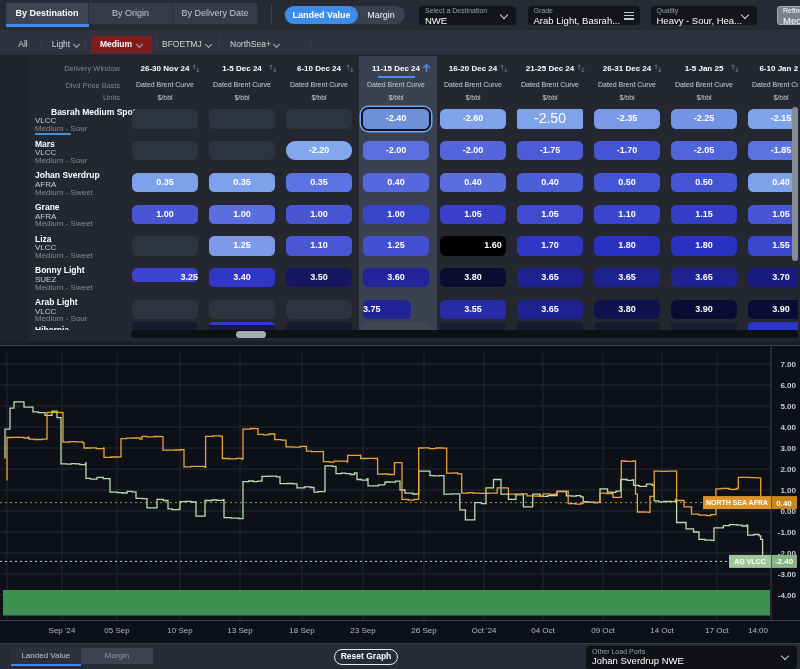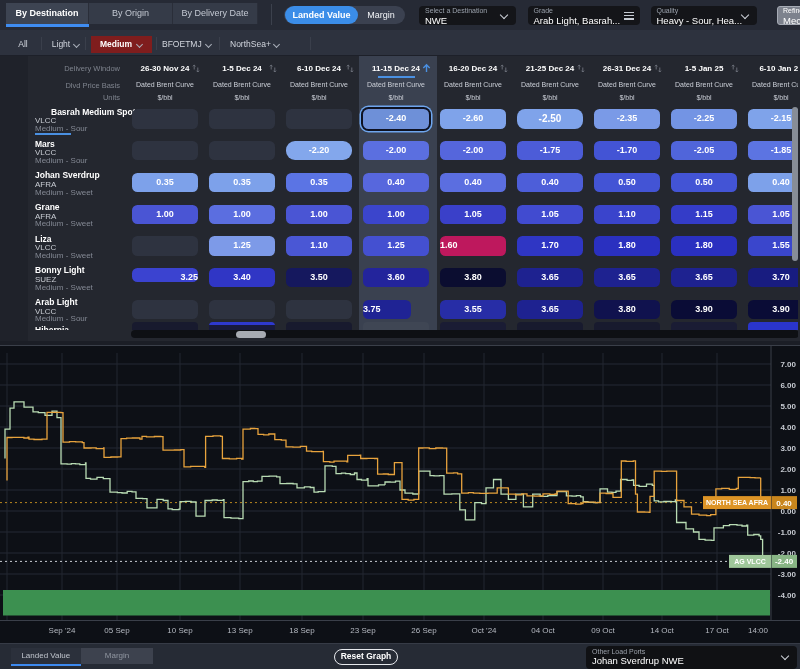--- a/index.html
+++ b/index.html
@@ -133,21 +133,21 @@
 <div class="abs" style="left:742.5px;top:37.5px;width:77px;text-align:center;color:#ccd0d8;font-size:7px;">$/bbl</div>
 <div class="abs" style="left:51px;top:50.900000000000006px;color:#fff;font-weight:700;font-size:8.5px;">Basrah Medium Spot</div>
 <div class="abs" style="left:35px;top:60.400000000000006px;color:#c9cdd4;font-size:8px;">VLCC</div>
 <div class="abs" style="left:35px;top:68.2px;font-size:8px;color:#848994;">Medium - Sour</div>
 <div class="abs" style="left:35px;top:77.4px;width:36px;height:2px;background:#4a90e2;"></div>
 <div class="abs" style="left:132.0px;top:53.400000000000006px;width:66.0px;height:19.4px;background:#2e3340;border-radius:5.5px;"></div>
 <div class="abs" style="left:209.0px;top:53.400000000000006px;width:66.0px;height:19.4px;background:#2e3340;border-radius:5.5px;"></div>
 <div class="abs" style="left:286.0px;top:53.400000000000006px;width:66.0px;height:19.4px;background:#2e3340;border-radius:5.5px;"></div>
 <div class="abs" style="left:363.0px;top:53.400000000000006px;width:66.0px;height:19.4px;background:#6e90d8;border-radius:5.5px;color:#fff;font-weight:700;font-size:9px;line-height:19.4px;text-align:center;box-shadow:0 0 0 2px #0e1222,0 0 0 3.5px #6fa6ee;">-2.40</div>
 <div class="abs" style="left:440.0px;top:53.400000000000006px;width:66.0px;height:19.4px;background:#7fa3ea;border-radius:5.5px;color:#fff;font-weight:700;font-size:9px;line-height:19.4px;text-align:center;">-2.60</div>
-<div class="abs" style="left:517.0px;top:53.400000000000006px;width:66.0px;height:19.4px;background:#7fa3ea;border-radius:8px;color:#fff;font-weight:700;font-size:10px;line-height:19.4px;text-align:center;">-2.50</div>
+<div class="abs" style="left:517.0px;top:53.400000000000006px;width:66.0px;height:19.4px;background:#7fa3ea;border-radius:2px;color:#fff;font-weight:400;font-size:14px;line-height:19.4px;text-align:center;">-2.50</div>
 <div class="abs" style="left:594.0px;top:53.400000000000006px;width:66.0px;height:19.4px;background:#7a9ae7;border-radius:5.5px;color:#fff;font-weight:700;font-size:9px;line-height:19.4px;text-align:center;">-2.35</div>
 <div class="abs" style="left:671.0px;top:53.400000000000006px;width:66.0px;height:19.4px;background:#7394e4;border-radius:5.5px;color:#fff;font-weight:700;font-size:9px;line-height:19.4px;text-align:center;">-2.25</div>
 <div class="abs" style="left:748.0px;top:53.400000000000006px;width:66.0px;height:19.4px;background:#7fa3ea;border-radius:5.5px;color:#fff;font-weight:700;font-size:9px;line-height:19.4px;text-align:center;">-2.15</div>
 <div class="abs" style="left:35px;top:82.6px;color:#fff;font-weight:700;font-size:8.5px;">Mars</div>
 <div class="abs" style="left:35px;top:92.1px;color:#c9cdd4;font-size:8px;">VLCC</div>
 <div class="abs" style="left:35px;top:99.89999999999999px;font-size:8px;color:#848994;">Medium - Sour</div>
 <div class="abs" style="left:132.0px;top:85.1px;width:66.0px;height:19.4px;background:#2e3340;border-radius:5.5px;"></div>
 <div class="abs" style="left:209.0px;top:85.1px;width:66.0px;height:19.4px;background:#2e3340;border-radius:5.5px;"></div>
 <div class="abs" style="left:286.0px;top:85.1px;width:66.0px;height:19.4px;background:#83a7ec;border-radius:9px;color:#fff;font-weight:700;font-size:9px;line-height:19.4px;text-align:center;">-2.20</div>
 <div class="abs" style="left:363.0px;top:85.1px;width:66.0px;height:19.4px;background:#5b6fe0;border-radius:5.5px;color:#fff;font-weight:700;font-size:9px;line-height:19.4px;text-align:center;">-2.00</div>
@@ -180,21 +180,21 @@
 <div class="abs" style="left:594.0px;top:148.5px;width:66.0px;height:19.4px;background:#3a44cc;border-radius:5.5px;color:#fff;font-weight:700;font-size:9px;line-height:19.4px;text-align:center;">1.10</div>
 <div class="abs" style="left:671.0px;top:148.5px;width:66.0px;height:19.4px;background:#343cc8;border-radius:5.5px;color:#fff;font-weight:700;font-size:9px;line-height:19.4px;text-align:center;">1.15</div>
 <div class="abs" style="left:748.0px;top:148.5px;width:66.0px;height:19.4px;background:#4a55d4;border-radius:5.5px;color:#fff;font-weight:700;font-size:9px;line-height:19.4px;text-align:center;">1.05</div>
 <div class="abs" style="left:35px;top:177.7px;color:#fff;font-weight:700;font-size:8.5px;">Liza</div>
 <div class="abs" style="left:35px;top:187.2px;color:#c9cdd4;font-size:8px;">VLCC</div>
 <div class="abs" style="left:35px;top:195.0px;font-size:8px;color:#848994;">Medium - Sweet</div>
 <div class="abs" style="left:132.0px;top:180.2px;width:66.0px;height:19.4px;background:#2e3340;border-radius:5.5px;"></div>
 <div class="abs" style="left:209.0px;top:180.2px;width:66.0px;height:19.4px;background:#7d9ae8;border-radius:5.5px;color:#fff;font-weight:700;font-size:9px;line-height:19.4px;text-align:center;">1.25</div>
 <div class="abs" style="left:286.0px;top:180.2px;width:66.0px;height:19.4px;background:#4a57d5;border-radius:5.5px;color:#fff;font-weight:700;font-size:9px;line-height:19.4px;text-align:center;">1.10</div>
 <div class="abs" style="left:363.0px;top:180.2px;width:66.0px;height:19.4px;background:#4450d1;border-radius:5.5px;color:#fff;font-weight:700;font-size:9px;line-height:19.4px;text-align:center;">1.25</div>
-<div class="abs" style="left:440.0px;top:180.2px;width:66.0px;height:19.4px;background:#be185d;border-radius:5.5px;color:#fff;font-weight:700;font-size:9px;line-height:19.4px;text-align:left;">1.60</div>
+<div class="abs" style="left:440.0px;top:180.2px;width:66.0px;height:19.4px;background:#000000;border-radius:5.5px;color:#fff;font-weight:700;font-size:9px;line-height:19.4px;text-align:center;padding-left:40px;">1.60</div>
 <div class="abs" style="left:517.0px;top:180.2px;width:66.0px;height:19.4px;background:#2f36c4;border-radius:5.5px;color:#fff;font-weight:700;font-size:9px;line-height:19.4px;text-align:center;">1.70</div>
 <div class="abs" style="left:594.0px;top:180.2px;width:66.0px;height:19.4px;background:#2a30c0;border-radius:5.5px;color:#fff;font-weight:700;font-size:9px;line-height:19.4px;text-align:center;">1.80</div>
 <div class="abs" style="left:671.0px;top:180.2px;width:66.0px;height:19.4px;background:#2a30c0;border-radius:5.5px;color:#fff;font-weight:700;font-size:9px;line-height:19.4px;text-align:center;">1.80</div>
 <div class="abs" style="left:748.0px;top:180.2px;width:66.0px;height:19.4px;background:#3a46cc;border-radius:5.5px;color:#fff;font-weight:700;font-size:9px;line-height:19.4px;text-align:center;">1.55</div>
 <div class="abs" style="left:35px;top:209.39999999999998px;color:#fff;font-weight:700;font-size:8.5px;">Bonny Light</div>
 <div class="abs" style="left:35px;top:218.89999999999998px;color:#c9cdd4;font-size:8px;">SUEZ</div>
 <div class="abs" style="left:35px;top:226.7px;font-size:8px;color:#848994;">Medium - Sweet</div>
 <div class="abs" style="left:132.0px;top:211.89999999999998px;width:66.0px;height:14px;background:#3b43d0;border-radius:5.5px;color:#fff;font-weight:700;font-size:9px;line-height:19.4px;text-align:right;">3.25</div>
 <div class="abs" style="left:209.0px;top:211.89999999999998px;width:66.0px;height:19.4px;background:#3036c5;border-radius:5.5px;color:#fff;font-weight:700;font-size:9px;line-height:19.4px;text-align:center;">3.40</div>
 <div class="abs" style="left:286.0px;top:211.89999999999998px;width:66.0px;height:19.4px;background:#15185e;border-radius:5.5px;color:#fff;font-weight:700;font-size:9px;line-height:19.4px;text-align:center;">3.50</div>

